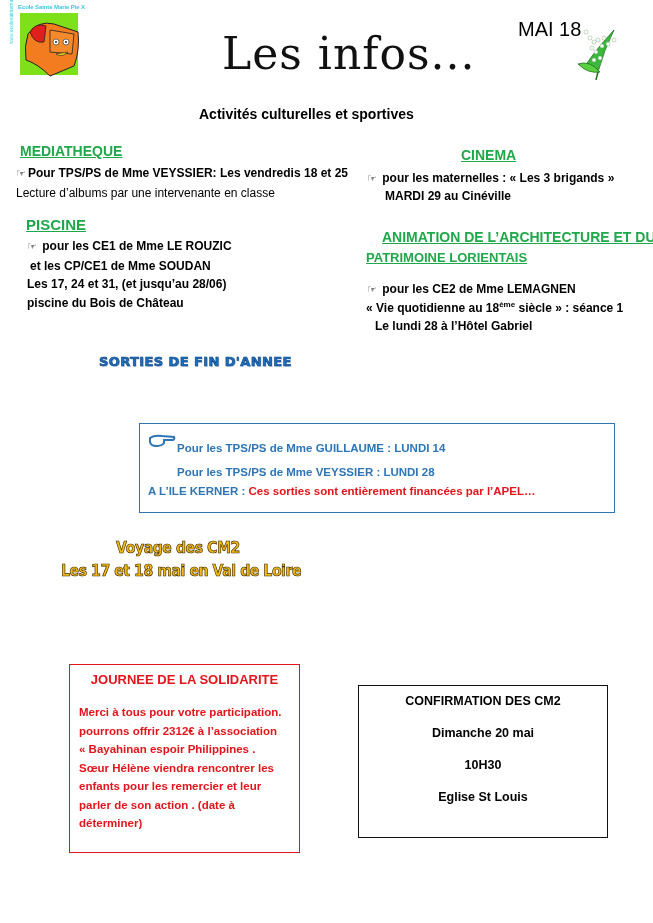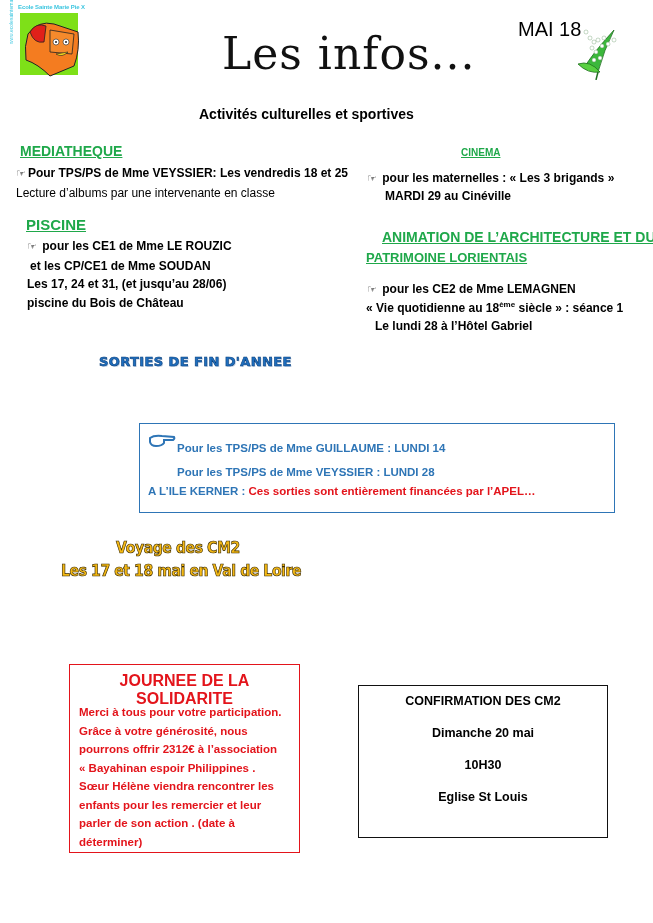--- a/index.html
+++ b/index.html
@@ -52,21 +52,21 @@
       font-family: "DejaVu Sans", sans-serif; font-weight: 900; font-size: 16px;
       color: #f5b914; -webkit-text-stroke: 0.7px #3a2a00; letter-spacing: -0.5px;
       white-space: nowrap; transform: scaleX(0.88); transform-origin: left top;
     }
 
     
     #solidarity-box {
       left: 69px; top: 664px; width: 231px; height: 189px; border: 1.5px solid #e3141b;
       box-sizing: border-box; color: #e3141b;
     }
-    #solidarity-box .title { position: absolute; left: 0; right: 0; top: 7px; text-align: center; font-size: 16px; font-weight: bold; }
+    #solidarity-box .title { position: absolute; left: 0; right: 0; top: 7px; text-align: center; font-size: 13px; font-weight: bold; }
     #solidarity-box .body { position: absolute; left: 9px; top: 38px; font-size: 11.5px; font-weight: bold; line-height: 18.5px; }
 
     
     #confirm-box {
       left: 358px; top: 685px; width: 250px; height: 153px; border: 1.5px solid #111;
       box-sizing: border-box; text-align: center; font-weight: bold; font-size: 12.5px; padding-left: 36px;
     }
     #confirm-box div { position: absolute; left: 0; right: 0; }
   </style>
 </head>
@@ -119,21 +119,21 @@
 <div class="abs line normal" style="left:16px;top:186px;">Lecture d’albums par une intervenante en classe</div>
 
 <div class="abs section-title" style="left:26px;top:216px;font-size:15px;">PISCINE</div>
 <div class="abs line" style="left:27px;top:239px;">
   <span class="hand">☞</span> <span>pour les CE1 de Mme LE ROUZIC</span>
 </div>
 <div class="abs line" style="left:30px;top:259px;">et les CP/CE1 de Mme SOUDAN</div>
 <div class="abs line" style="left:27px;top:277px;">Les 17, 24 et 31, (et jusqu’au 28/06)</div>
 <div class="abs line" style="left:27px;top:296px;">piscine du Bois de Château</div>
 
-<div class="abs section-title" style="left:461px;top:147px;font-size:10px;">CINEMA</div>
+<div class="abs section-title" style="left:461px;top:147px;font-size:14px;">CINEMA</div>
 <div class="abs line" style="left:367px;top:171px;">
   <span class="hand">☞</span> <span>pour les maternelles : « Les 3 brigands »</span>
 </div>
 <div class="abs line" style="left:385px;top:189px;">MARDI 29 au Cinéville</div>
 
 <div class="abs section-title" style="left:382px;top:229px;font-size:14px;">ANIMATION DE L’ARCHITECTURE ET DU</div>
 <div class="abs section-title" style="left:366px;top:250px;font-size:13px;">PATRIMOINE LORIENTAIS</div>
 <div class="abs line" style="left:367px;top:282px;">
   <span class="hand">☞</span> <span>pour les CE2 de Mme LEMAGNEN</span>
 </div>
@@ -154,21 +154,20 @@
   </div>
 </div>
 
 <div class="abs voyage" style="left:116px;top:538px;">Voyage des CM2</div>
 <div class="abs voyage" style="left:61px;top:561px;">Les 17 et 18 mai en Val de Loire</div>
 
 <div id="solidarity-box" class="abs">
   <div class="title">JOURNEE DE LA SOLIDARITE</div>
   <div class="body">
     <div>Merci à tous pour votre participation.</div>
-    <div>Grâce à votre générosité,  nous</div>
     <div>pourrons offrir 2312€ à l’association</div>
     <div>« Bayahinan espoir Philippines .</div>
     <div>Sœur Hélène viendra rencontrer les</div>
     <div>enfants pour les remercier et leur</div>
     <div>parler de son action . (date à</div>
     <div>déterminer)</div>
   </div>
 </div>
 
 <div id="confirm-box" class="abs">

